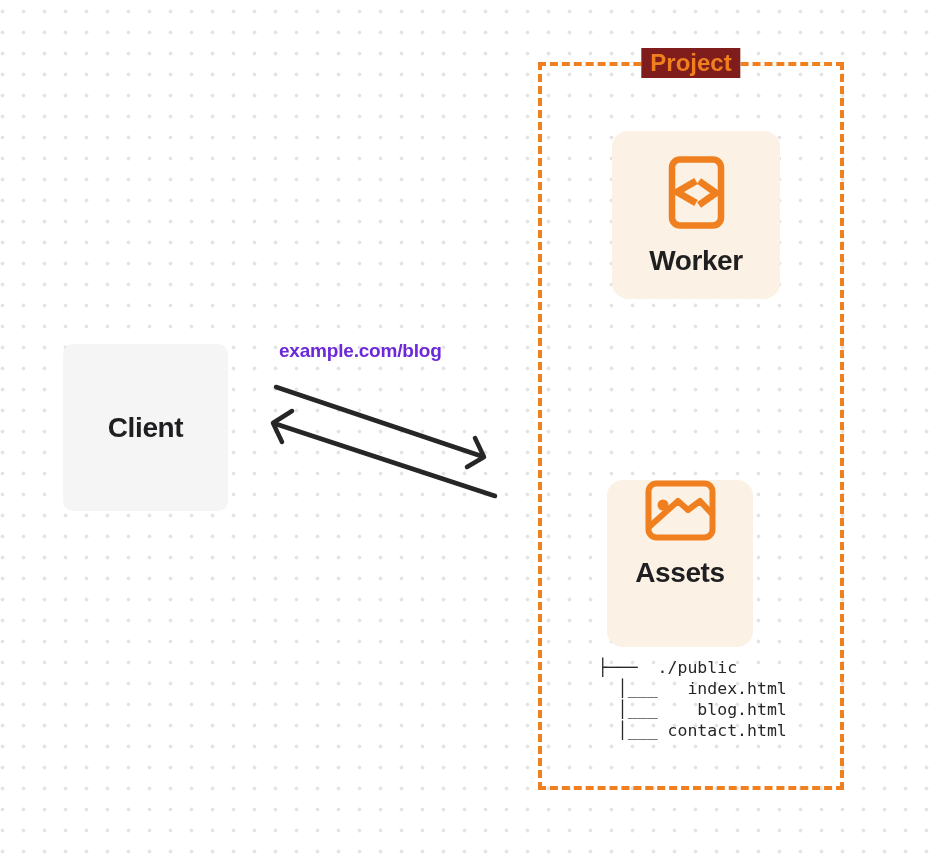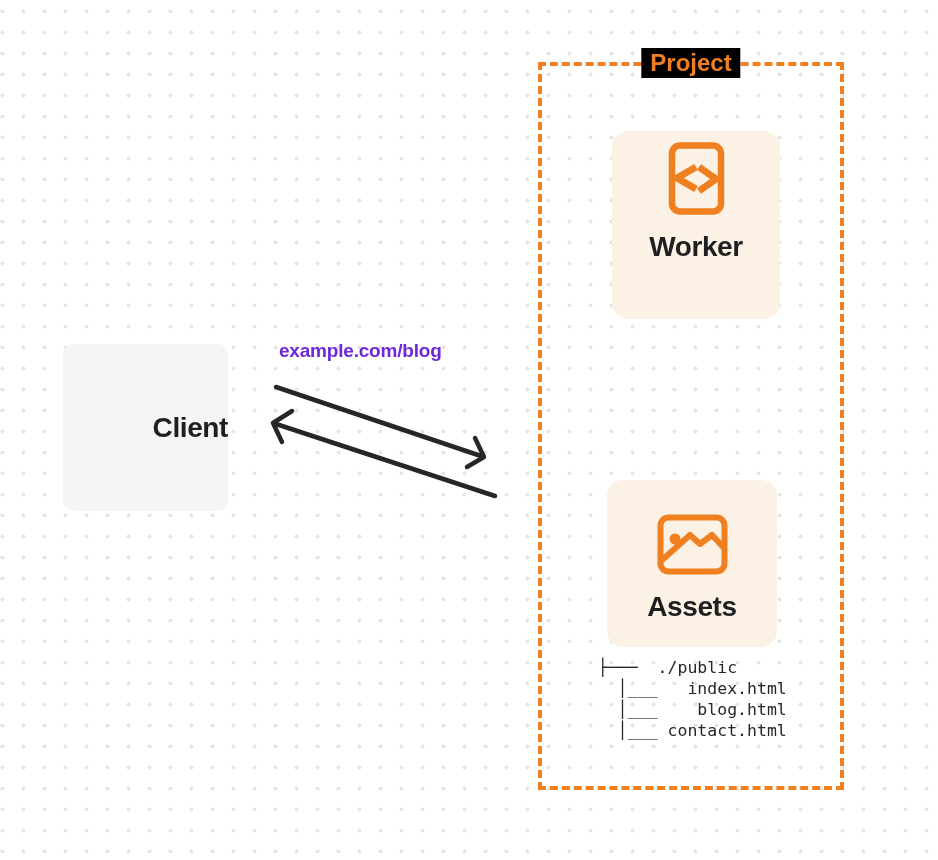--- a/index.html
+++ b/index.html
@@ -9,48 +9,48 @@
     background-image:radial-gradient(circle,#e4e4e4 1.9px,rgba(0,0,0,0) 2.1px);
     background-size:21px 21px;
     background-position:13px 1px;
     font-family:"Liberation Sans",sans-serif;
   }
   .abs{position:absolute;}
   
   .client-box{
     left:63px;top:344px;width:165px;height:167px;
     background:#f5f5f6;border-radius:10px;
-    display:flex;align-items:center;justify-content:flex-end;
+    display:flex;align-items:center;justify-content:center;
   }
   .node-label{
     font-size:28px;font-weight:700;color:#1f1f21;letter-spacing:-0.4px;line-height:1;
   }
   
   .url-label{
     left:279px;top:340px;font-size:19px;font-weight:700;color:#6d28d9;letter-spacing:-0.2px;
   }
   
   .arrows{left:0;top:0;pointer-events:none;}
   .arrows path{stroke:#262626;stroke-width:4.5;fill:none;stroke-linecap:round;stroke-linejoin:round;}
   
   .project{
     left:538px;top:62px;width:306px;height:728px;box-sizing:border-box;
     border:4px dashed #f0801f;
   }
   .project-label{
     position:absolute;top:-18px;left:50%;transform:translateX(-50%);
-    background:#000000;padding:0 9px;
+    background:#7f1d1d;padding:0 9px;
     font-size:24px;font-weight:700;color:#f0801f;line-height:30px;white-space:nowrap;
   }
   .card{
     position:absolute;background:#fcf1e5;border-radius:16px;box-sizing:border-box;
     display:flex;flex-direction:column;align-items:center;gap:18px;
   }
-  .worker-card{left:70px;top:65px;width:168px;height:188px;padding-top:11px;}
-  .assets-card{left:65px;top:414px;width:170px;height:167px;padding-top:34px;}
+  .worker-card{left:70px;top:65px;width:168px;height:168px;padding-top:25px;}
+  .assets-card{left:65px;top:414px;width:146px;height:167px;}
   .icon svg{display:block;}
   .icon .stroke{stroke:#f0801f;fill:none;}
   .icon .fill{fill:#f0801f;}
   .file-tree{
     position:absolute;left:46px;top:581px;margin:10px;
     font-family:"DejaVu Sans Mono",monospace;
     font-size:16.5px;line-height:21px;color:#262626;white-space:pre;
   }
 </style>
 </head>

